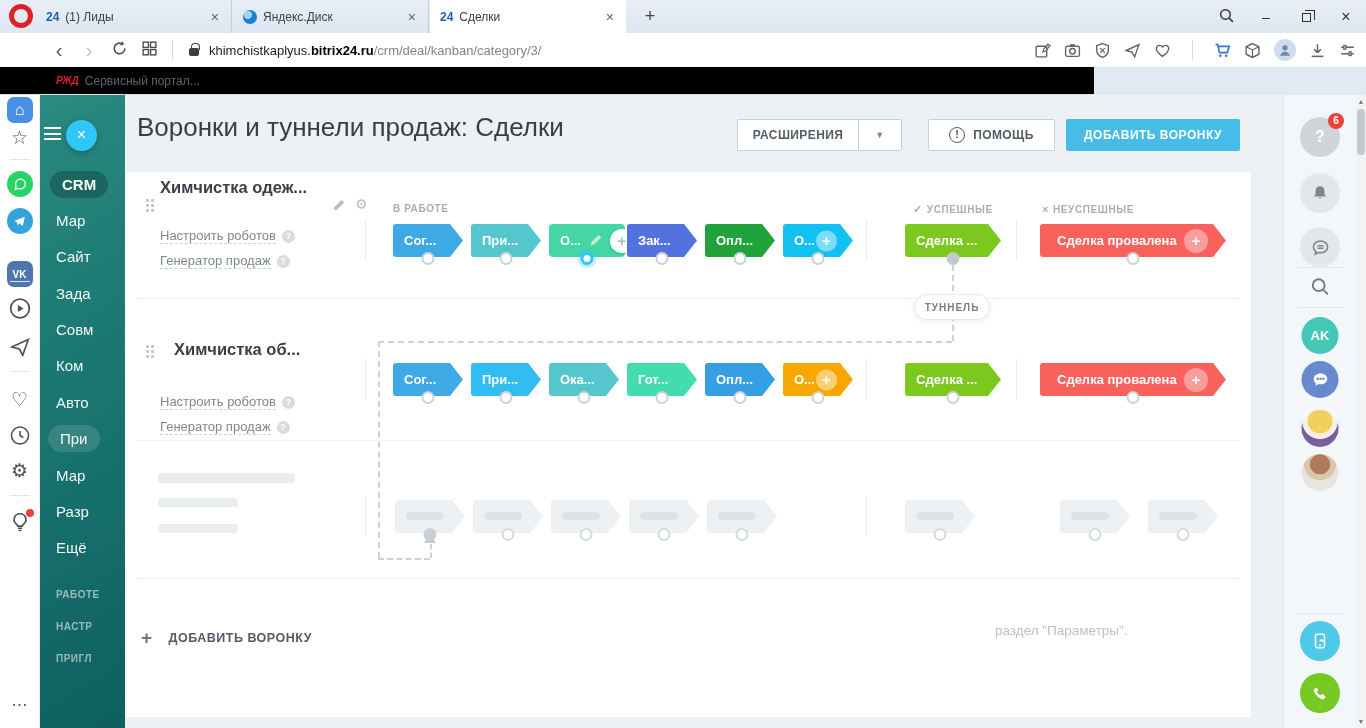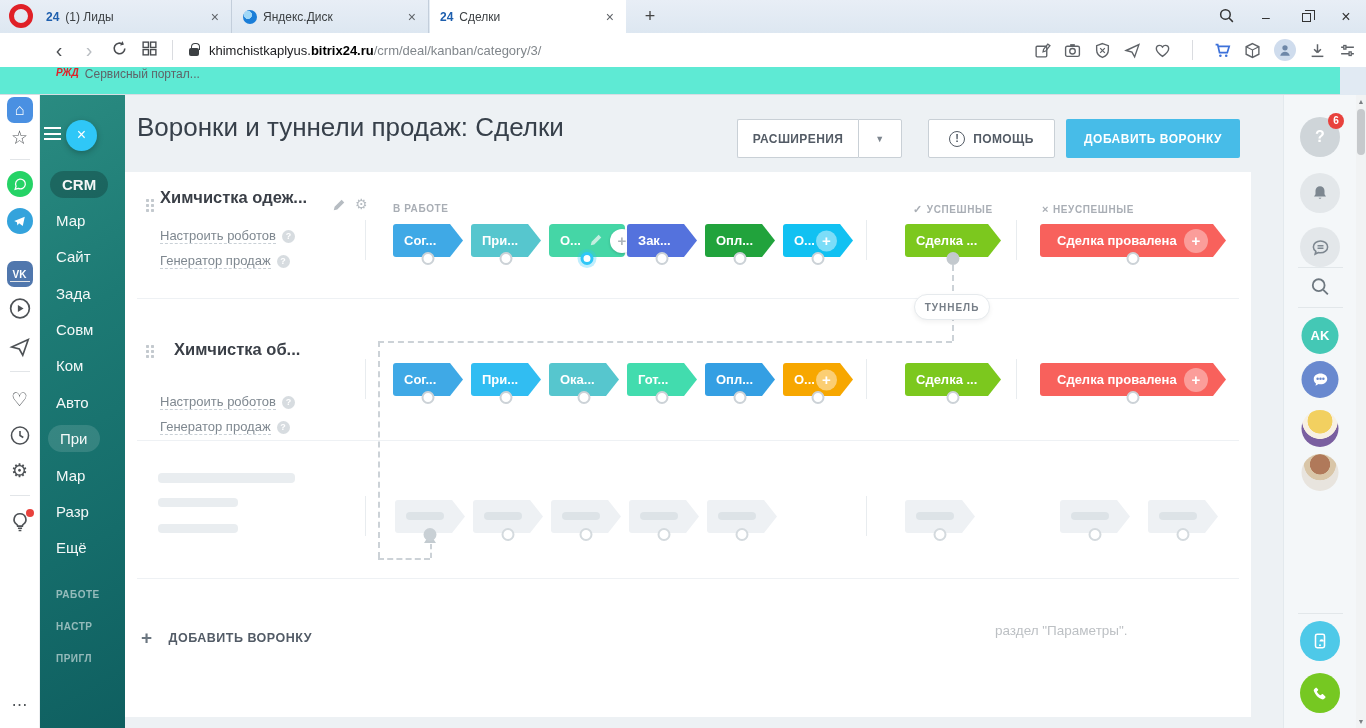--- a/index.html
+++ b/index.html
@@ -29,21 +29,21 @@
   .addr-sep { width:1px; height:20px; background:#dadce0; margin:0 8px; }
   .lock-ico { width:10px; height:8px; background:#3c4043; border-radius:2px; position:relative; margin:4px 10px 0 8px; }
   .lock-ico::before { content:""; position:absolute; left:1.5px; top:-5px; width:7px; height:6px; border:1.8px solid #3c4043; border-bottom:none; border-radius:4px 4px 0 0; }
   .url { font-size:13px; color:#202124; white-space:nowrap; }
   .url .sub { color:#202124; }
   .url .dom { color:#000; font-weight:bold; }
   .url .path { color:#80868b; }
   .addr-right { position:absolute; right:10px; top:0; height:34px; display:flex; align-items:center; gap:13px; }
   .ico16 { width:17px; height:17px; display:inline-block; }
 
-  .bookbar { position:absolute; left:0; top:67px; width:1340px; height:28px; background:#5eead4; border-bottom:1px solid #d7dde3; display:flex; }
+  .bookbar { position:absolute; left:0; top:67px; width:1094px; height:28px; background:#000000; border-bottom:1px solid #d7dde3; display:flex; align-items:center; }
   .rzd { color:#e02027; font-weight:bold; font-style:italic; font-size:10px; margin:0 6px 0 56px; }
   .bm-label { font-size:12px; color:#5f6368; }
 
   
   .app { position:absolute; left:0; top:95px; width:1366px; height:633px; display:flex; }
 
   
   .oside { position:relative; width:40px; background:#fff; border-right:1px solid #eceef0; flex:none; }
   .oit { position:absolute; left:50%; transform:translateX(-50%); color:#4e5256; text-align:center; }
   .oside .hr { position:absolute; left:10px; width:20px; height:1px; background:#e2e5e8; }
@@ -59,21 +59,21 @@
   .burger::before { content:""; display:block; margin-top:3.5px; height:2px; background:#fff; }
   .bx-close { position:absolute; left:26px; top:25px; width:31px; height:31px; border-radius:50%; background:#2fc7f7; color:#fff; font-size:16px; text-align:center; line-height:30px; box-shadow:0 2px 6px rgba(0,0,0,.25); }
   .bmi { position:absolute; left:16px; font-size:15px; color:rgba(255,255,255,.95); white-space:nowrap; }
   .bmi.pill-dark { left:10px; padding:5px 12px; background:rgba(0,0,0,.22); border-radius:16px; font-weight:bold; }
   .bmi.pill-light { left:8px; padding:5px 12px; background:rgba(255,255,255,.13); border-radius:16px; }
   .bmi.caps { font-size:10px; font-weight:bold; color:rgba(255,255,255,.55); letter-spacing:.5px; }
 
   
   .main { position:relative; width:1158px; background:#edf1f4; flex:none; }
   .pg-title { position:absolute; left:12px; top:17px; font-size:26px; color:#37404a; font-weight:400; }
-  .btn { position:absolute; top:24px; height:39px; background:#fff; border:1px solid #c9d0d6; border-radius:2px; font-size:12px; font-weight:bold; color:#535b65; display:flex; align-items:center; justify-content:center; letter-spacing:.4px; }
+  .btn { position:absolute; top:24px; height:32px; background:#fff; border:1px solid #c9d0d6; border-radius:2px; font-size:12px; font-weight:bold; color:#535b65; display:flex; align-items:center; justify-content:center; letter-spacing:.4px; }
   .btn-ext { left:612px; width:121px; border-right:none; border-radius:2px 0 0 2px; }
   .btn-ext-arrow { left:733px; width:44px; border-radius:0 2px 2px 0; color:#7d868f; font-size:9px; }
   .btn-help { left:803px; width:127px; gap:8px; }
   .info-ico { width:16px; height:16px; border:1.6px solid #535b65; border-radius:50%; font-size:11px; line-height:13px; text-align:center; font-weight:bold; }
   .btn-add { left:941px; width:174px; background:#47bce8; border:none; color:#fff; letter-spacing:.5px; }
 
   .card { position:absolute; left:0; top:77px; width:1126px; height:545px; background:#fff; }
   .card-hr { position:absolute; left:12px; width:1102px; height:1px; background:#eef1f4; }
 
   .drag-handle { position:absolute; width:9px; height:15px; background-image:radial-gradient(#c3c9ce 1.4px, transparent 1.5px); background-size:5px 5px; }
@@ -317,21 +317,21 @@
       <div class="btn btn-ext-arrow">▼</div>
       <div class="btn btn-help">
         <span class="info-ico">!</span>
         <span>ПОМОЩЬ</span>
       </div>
       <div class="btn btn-add">ДОБАВИТЬ ВОРОНКУ</div>
 
       <div class="card">
 
         <div class="drag-handle" style="left:20px;top:26px"></div>
-        <div class="f-title" style="left:35px;top:16px">Химчистка одеж...</div>
+        <div class="f-title" style="left:35px;top:6px">Химчистка одеж...</div>
         <svg class="mini-ico" style="left:207px;top:26px" viewBox="0 0 16 16">
             <path d="M2 14l1-4 8-8 3 3-8 8z" fill="#b6bcc2"></path>
           </svg>
         <div class="mini-ico" style="left:230px;top:24px;color:#b6bcc2;font-size:14px">⚙</div>
         <div class="f-link" style="left:35px;top:56px"><span class="txt">Настроить роботов</span><span class="q-badge">?</span></div>
         <div class="f-link" style="left:35px;top:81px"><span class="txt">Генератор продаж</span><span class="q-badge">?</span></div>
 
         <div class="vsep" style="left:240px;top:48px"></div>
         <div class="sec-label" style="left:268px;top:31px">В РАБОТЕ</div>
         <div class="sec-label" style="left:788px;top:31px"><span class="g">✓</span><span>УСПЕШНЫЕ</span></div>

